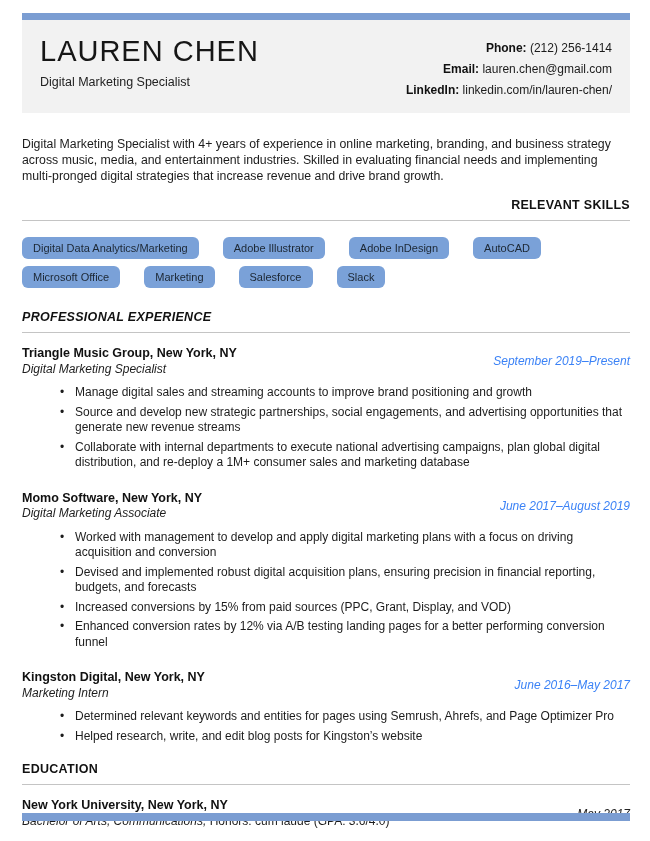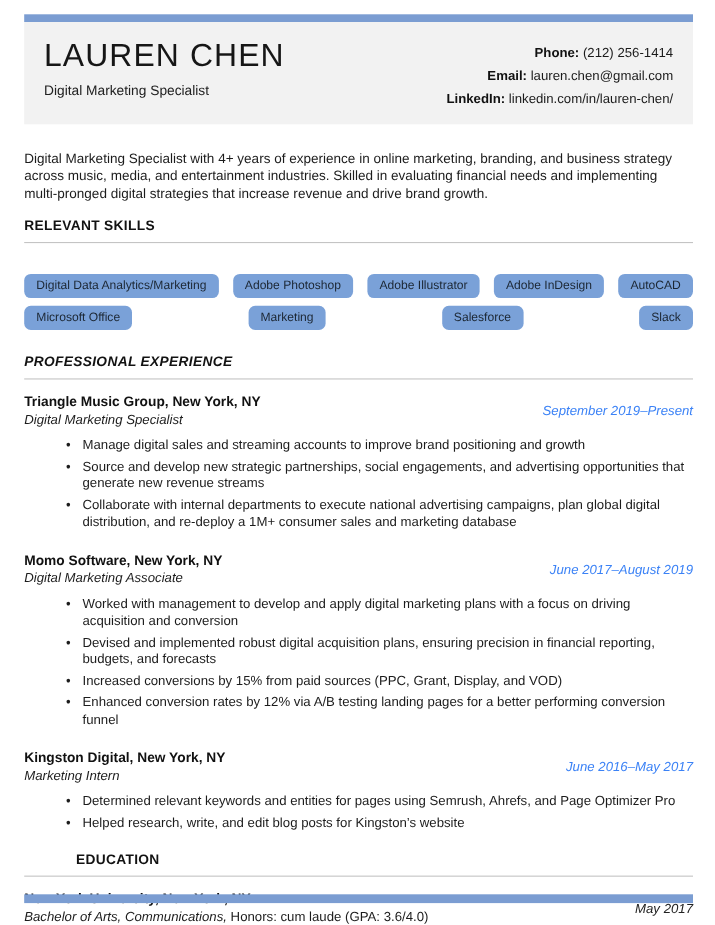--- a/index.html
+++ b/index.html
@@ -35,22 +35,22 @@
   .contact{text-align:right;font-size:12px;line-height:21px;color:#1b1b1b;margin-top:3px;}
   .contact b{font-weight:700;color:#111;}
 
   .flow{position:absolute;top:113px;left:22px;right:20px;}
 
   .summary{margin:23px 0 0 0;font-size:12.3px;line-height:16px;color:#1c1c1c;}
 
   .sec-heading{margin:0;font-size:12.5px;font-weight:700;letter-spacing:.3px;color:#121212;}
   .divider{border:none;border-top:1px solid var(--divider);margin:8px 0 0 0;}
 
-  .skills-head{margin-top:14px;}
-  .pill-wrap{margin-top:28px;display:flex;flex-wrap:wrap;gap:7px 0;justify-content:space-between;}
+  .skills-head{margin-top:14px;text-align:right;}
+  .pill-wrap{margin-top:16px;display:flex;flex-wrap:wrap;gap:7px 24px;}
   .pill{
     background:var(--pill-bg);color:var(--pill-text);
     border-radius:6px;padding:4px 11px;font-size:11px;line-height:14px;
     white-space:nowrap;
   }
 
   .exp-head{margin-top:22px;font-style:italic;}
 
   .job{margin-top:20px;}
   .job:first-of-type{margin-top:13px;}
@@ -61,21 +61,21 @@
 
   ul.bullets{margin:9px 0 0 0;padding:0 0 0 38px;list-style:none;}
   ul.bullets li{
     position:relative;font-size:12px;line-height:15.5px;color:#1c1c1c;margin-bottom:4px;
     padding-left:15px;
   }
   ul.bullets li::before{
     content:"•";position:absolute;left:0;top:0;font-size:12px;color:#1c1c1c;
   }
 
-  .edu-head{margin-top:18px;margin-left:47px;}
+  .edu-head{margin-top:18px;}
   .edu-row{display:flex;justify-content:space-between;margin-top:13px;}
   .edu-school{font-size:12.5px;font-weight:700;color:#111;line-height:15px;}
   .edu-degree{font-size:12px;line-height:15px;margin-top:1px;color:#1c1c1c;}
   .italic{font-style:italic;}
   .edu-date{font-size:12px;font-style:italic;color:#222;align-self:center;white-space:nowrap;}
 </style>
 </head>
 <body>
 
 <div class="page">
@@ -105,21 +105,20 @@
 
   <div class="flow">
 
     <p class="summary">Digital Marketing Specialist with 4+ years of experience in online marketing, branding, and business strategy across music, media, and entertainment industries. Skilled in evaluating financial needs and implementing multi-pronged digital strategies that increase revenue and drive brand growth.</p>
 
     <section>
       <h2 class="sec-heading skills-head">RELEVANT SKILLS</h2>
       <hr class="divider">
       <div class="pill-wrap">
         <span class="pill">Digital Data Analytics/Marketing</span>
-        <span class="pill">Adobe Photoshop</span>
         <span class="pill">Adobe Illustrator</span>
         <span class="pill">Adobe InDesign</span>
         <span class="pill">AutoCAD</span>
         <span class="pill">Microsoft Office</span>
         <span class="pill">Marketing</span>
         <span class="pill">Salesforce</span>
         <span class="pill">Slack</span>
       </div>
     </section>
 

